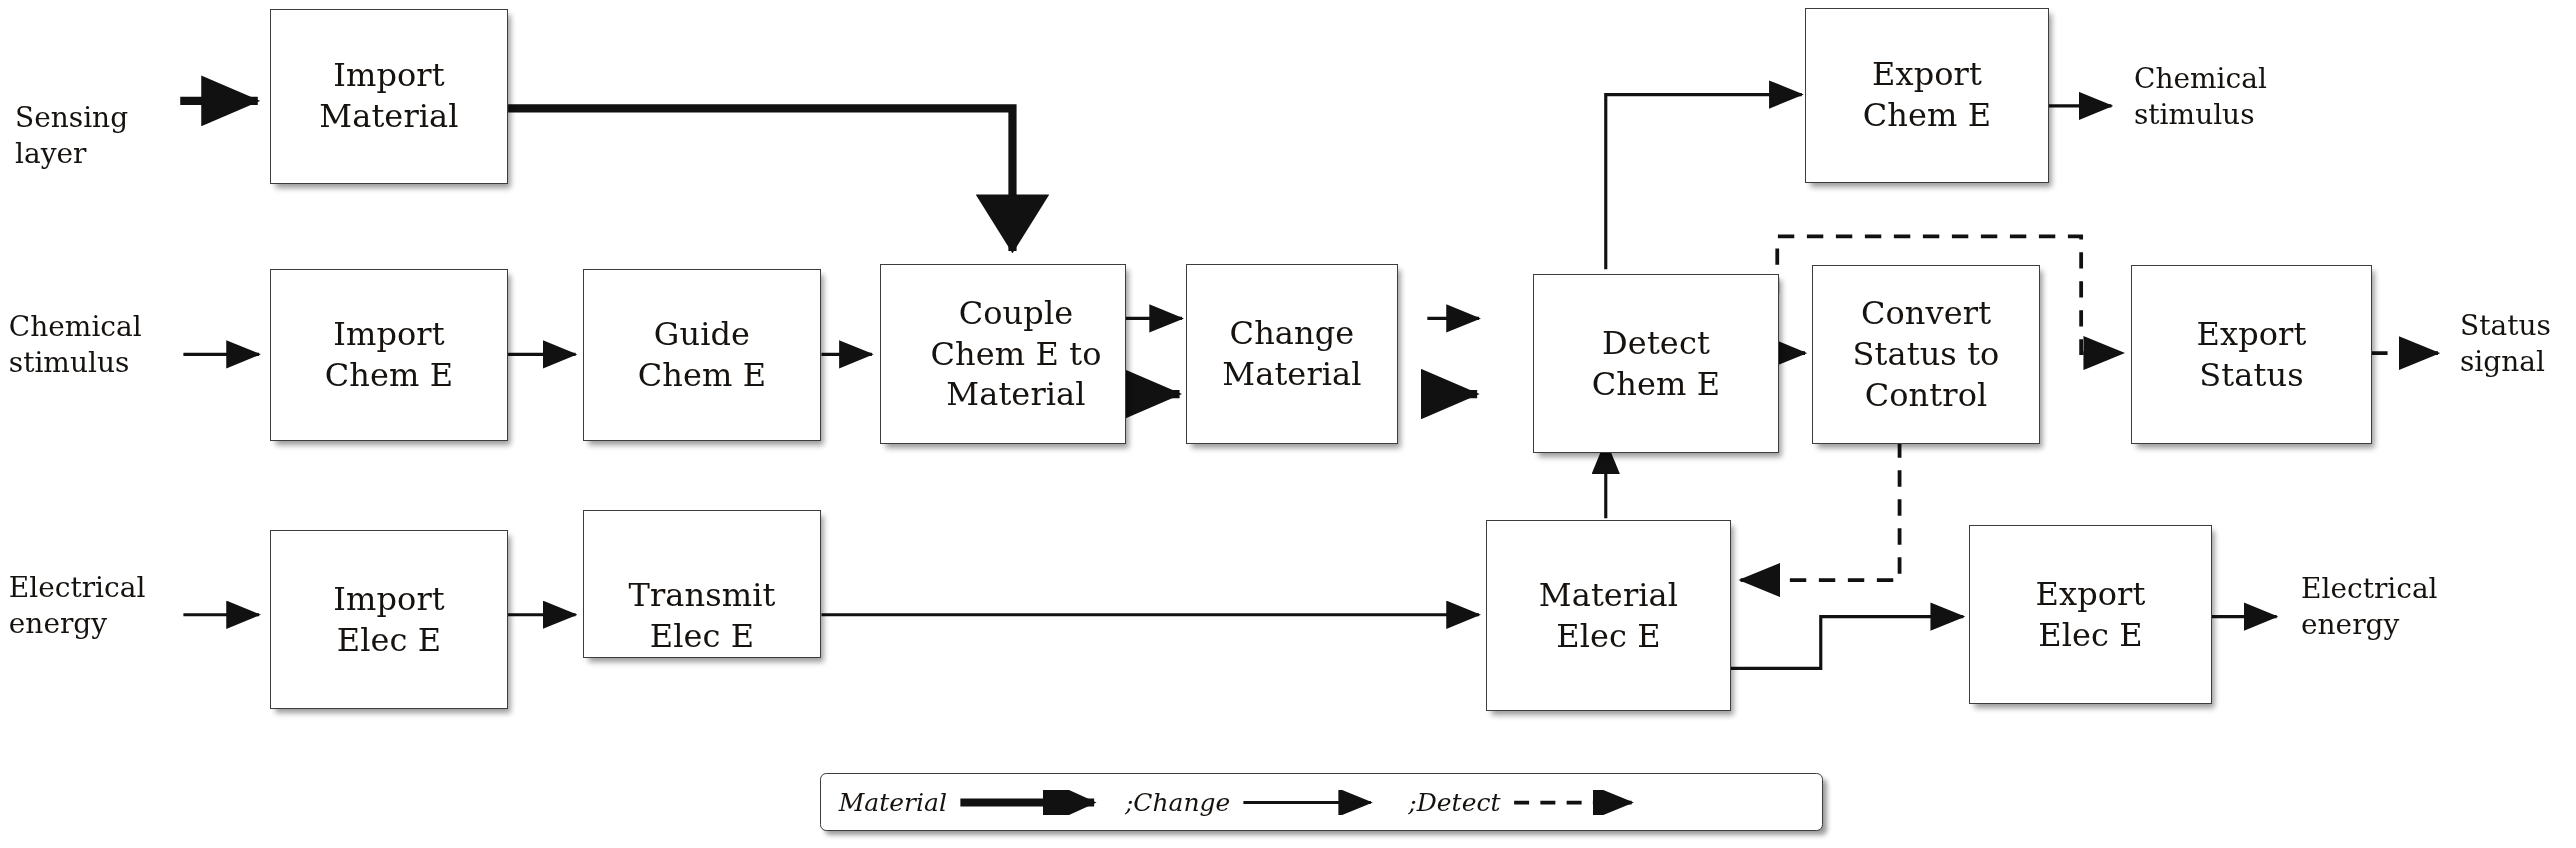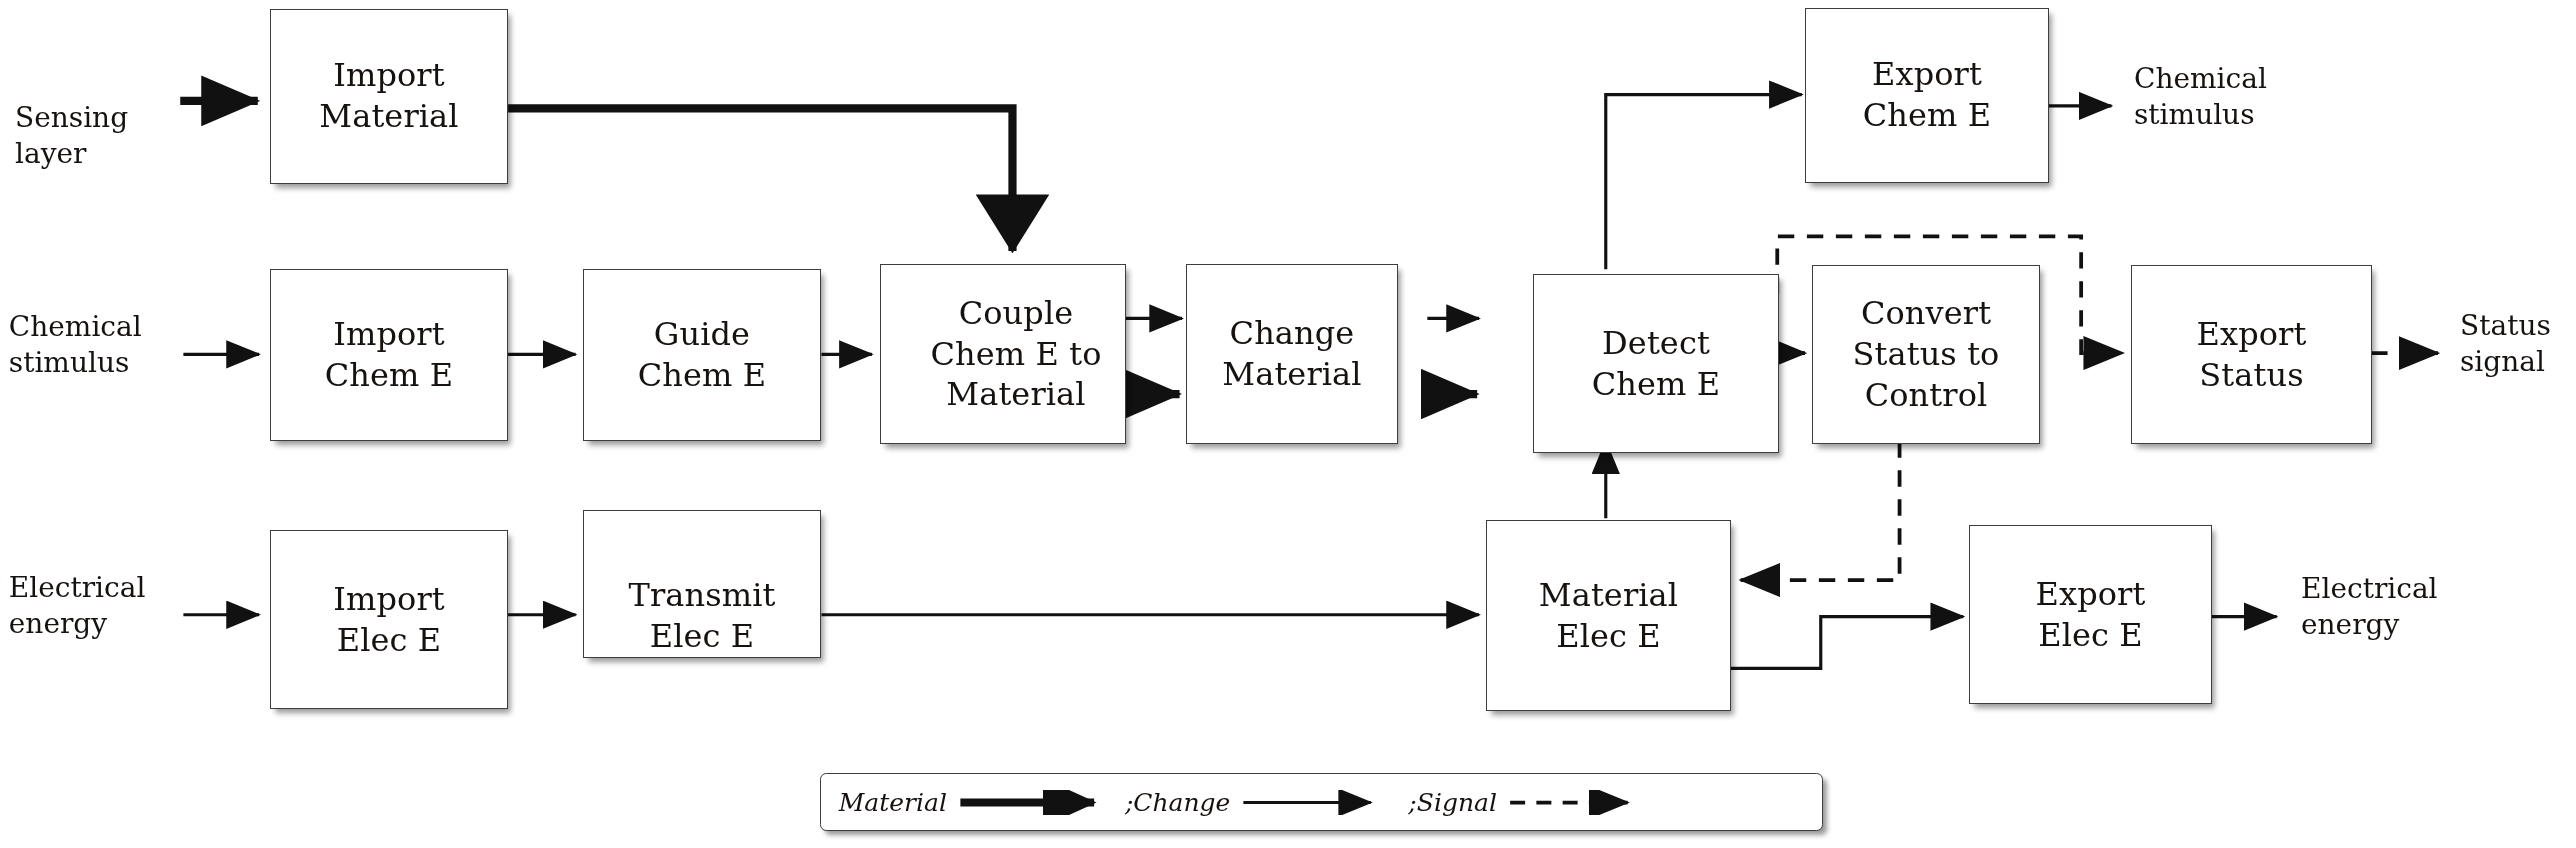--- a/index.html
+++ b/index.html
@@ -253,21 +253,21 @@
         <svg width="158" height="25" viewBox="0 0 250 40" xmlns="http://www.w3.org/2000/svg">
           <defs>
             <marker id="lg-thin" markerWidth="11" markerHeight="9" refX="10.4" refY="4.5" orient="auto" markerUnits="strokeWidth">
               <path d="M0,0 L11,4.5 L0,9 Z" fill="#111111"></path>
             </marker>
           </defs>
           <path d="M4,20 L208,20" stroke="#111111" stroke-width="5" fill="none" marker-end="url(#lg-thin)"></path>
         </svg>
       </span>
 
-      <span class="legend-text">;Signal</span>
+      <span class="legend-text">;Detect</span>
 
       <span class="legend-swatch" style="width:145px; margin:0 10px;">
         <svg width="145" height="25" viewBox="0 0 230 40" xmlns="http://www.w3.org/2000/svg">
           <defs>
             <marker id="lg-dash" markerWidth="11" markerHeight="9" refX="10.4" refY="4.5" orient="auto" markerUnits="strokeWidth">
               <path d="M0,0 L11,4.5 L0,9 Z" fill="#111111"></path>
             </marker>
           </defs>
           <path d="M4,20 L192,20" stroke="#111111" stroke-width="6" stroke-dasharray="24 18" fill="none" marker-end="url(#lg-dash)"></path>
         </svg>

